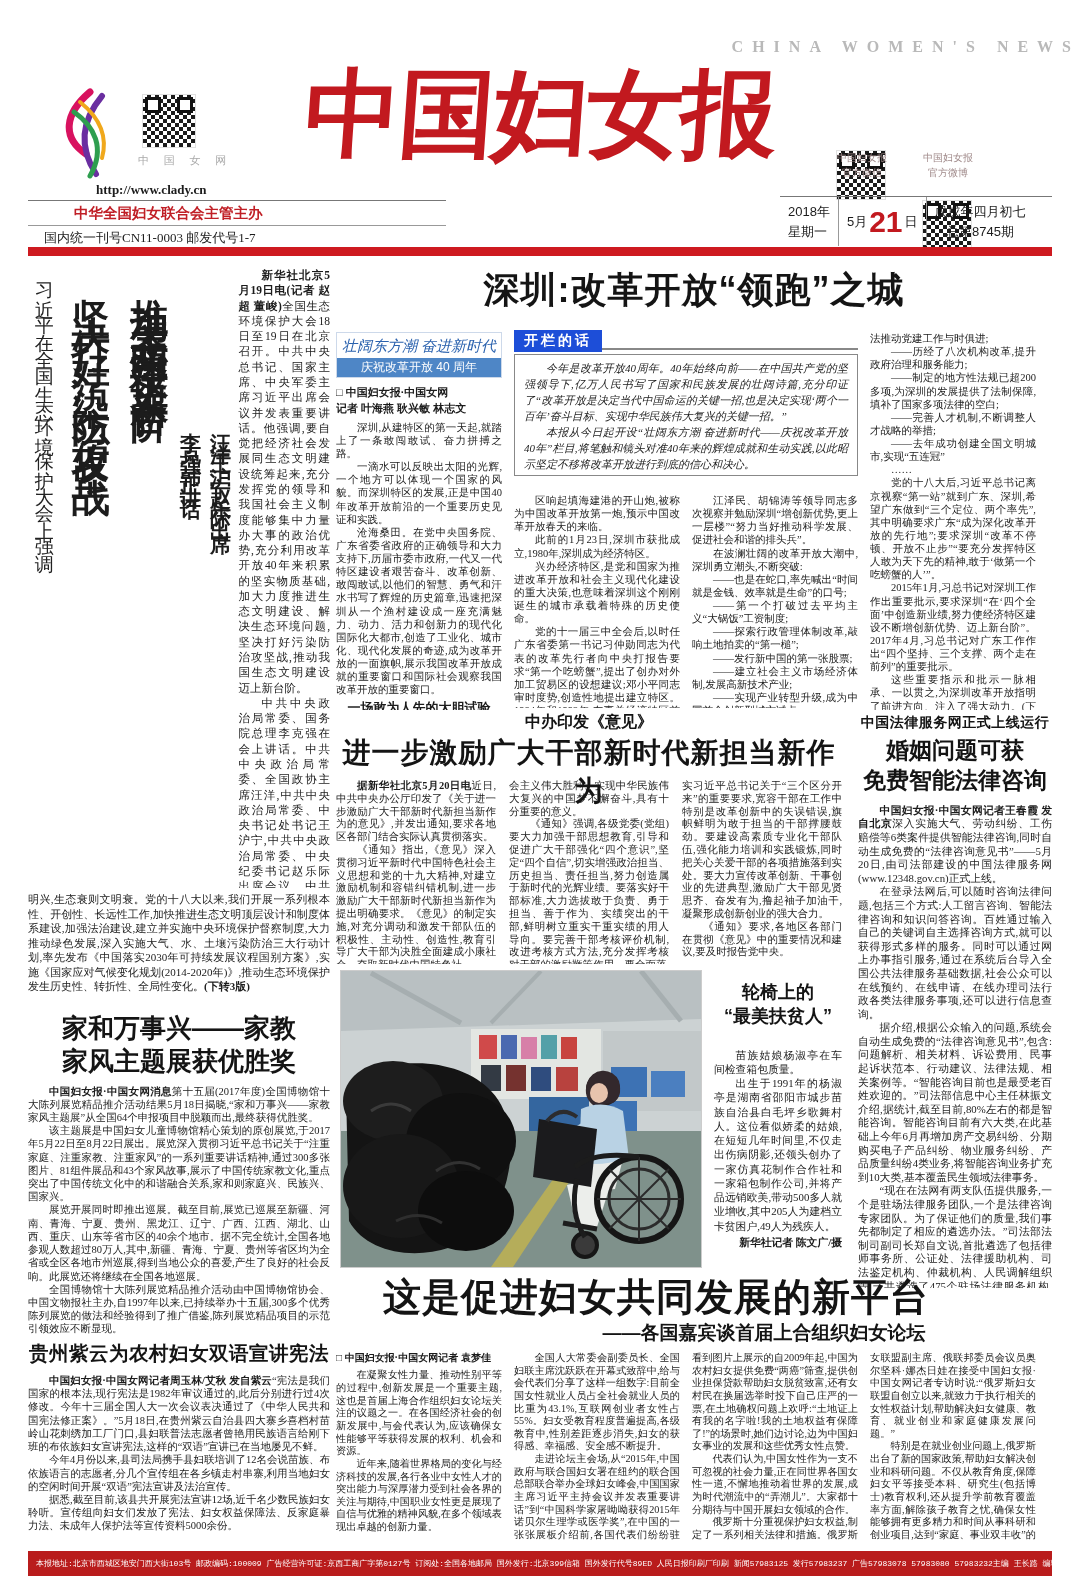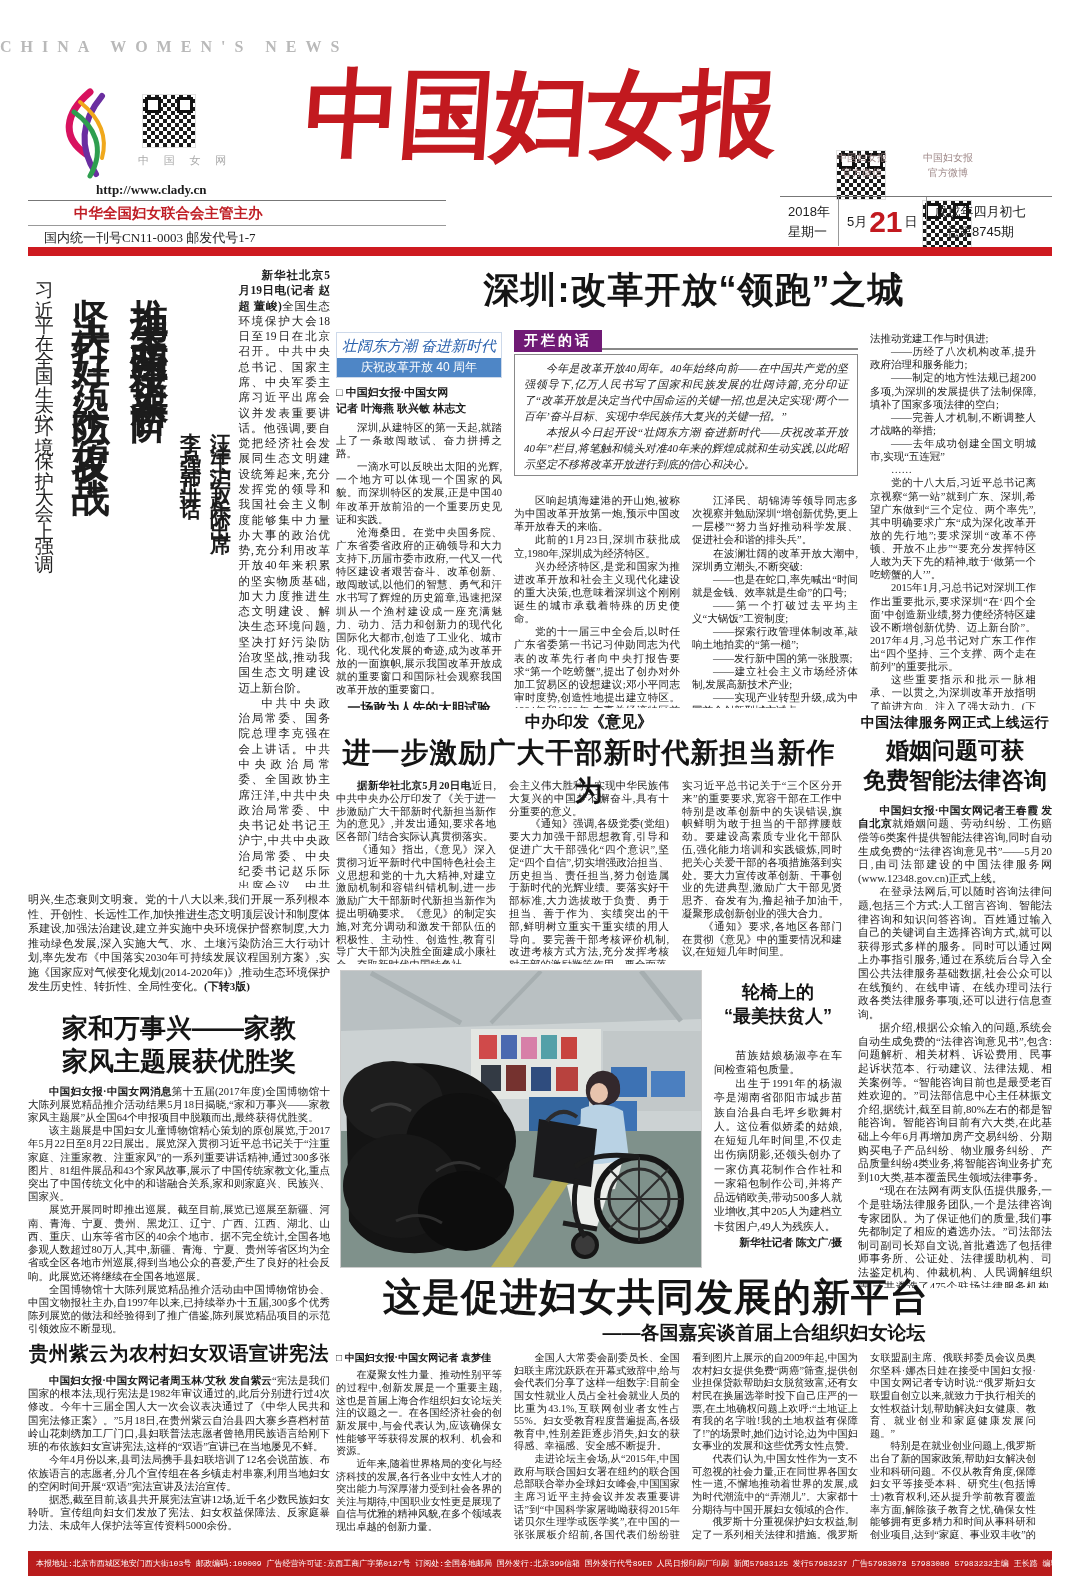--- a/index.html
+++ b/index.html
@@ -6,21 +6,21 @@
   .page{position:relative;width:1080px;height:1587px;background:#fff;margin:0 auto;overflow:hidden;
         font-family:"Liberation Serif","DejaVu Serif",serif;color:#1c1c1c;}
   .abs{position:absolute;}
   .hd{font-family:"Liberation Sans","DejaVu Sans",sans-serif;font-weight:700;color:#141414;}
   .p{margin:0;text-indent:2em;text-align:justify;}
   .lead-b{font-weight:700;}
   .vtext{writing-mode:vertical-rl;}
   .clip{overflow:hidden;}
 
   
-  .eng-title{left:0;top:38px;width:100%;text-align:left;color:#b9b9b9;
+  .eng-title{left:0;top:38px;width:100%;text-align:right;color:#b9b9b9;
              font-family:"Liberation Serif",serif;font-size:16px;letter-spacing:9px;font-weight:700;}
   .big-title{left:280px;top:52px;width:520px;text-align:center;color:#c2191f;
              font-size:96px;font-weight:900;font-family:"DejaVu Serif","Liberation Serif",serif;
              transform:skewX(-4deg);letter-spacing:-2px;line-height:1.3;}
   .qr{background:repeating-conic-gradient(#1b1b1b 0% 25%,#fff 0% 50%);background-size:8px 8px;
       border:1px solid #e0e0e0;position:relative;}
   .qr::before,.qr::after{content:"";position:absolute;width:10px;height:10px;border:3px solid #111;background:#fff;}
   .qr::before{top:2px;left:2px}.qr::after{top:2px;right:2px}
   .net-label{color:#a9a9a9;font-size:11px;letter-spacing:6px;}
   .site-url{font-size:13px;font-weight:700;}
@@ -58,21 +58,21 @@
   .nz-col{width:166px;font-size:10.5px;line-height:1.25;position:absolute;overflow:hidden;}
   .banner{border:1px solid #cdd9ea;}
   .banner .b1{color:#2b62ae;font-weight:400;font-style:italic;font-size:15px;text-align:center;
               padding:4px 0 2px;background:#fff;font-family:"Liberation Sans",sans-serif;}
   .banner .b2{background:#4e86c6;color:#fff;font-size:12px;text-align:center;padding:2px 0;
               font-family:"Liberation Sans",sans-serif;}
   .byline{font-weight:700;font-size:11px;line-height:1.5;margin:6px 0 4px;font-family:"Liberation Sans",sans-serif;}
   .col-sub{text-align:center;font-weight:700;font-size:13px;margin:4px 0;font-family:"Liberation Sans",sans-serif;}
   .kl-box{left:514px;top:330px;width:344px;height:154px;}
   .kl-head{display:flex;align-items:flex-end;margin-bottom:2px;}
-  .kl-tag{background:#701a75;color:#fff;font-weight:700;font-size:14px;padding:2px 10px;
+  .kl-tag{background:#1d4ed8;color:#fff;font-weight:700;font-size:14px;padding:2px 10px;
           letter-spacing:3px;font-family:"Liberation Sans",sans-serif;}
   .kl-line{flex:1;border-bottom:2px solid #888;margin-bottom:2px;}
   .kl-body{border:1px solid #888;padding:6px 9px;font-style:italic;font-size:11px;line-height:1.45;height:108px;overflow:hidden;}
 
   
   .yj-kicker{left:336px;top:712px;width:506px;text-align:center;font-size:16px;}
   .yj-h{left:336px;top:734px;width:506px;text-align:center;font-size:28px;letter-spacing:1px;}
   .yj-col{position:absolute;top:780px;width:160px;height:184px;font-size:10.5px;line-height:1.22;overflow:hidden;}
 
   
@@ -260,21 +260,21 @@
   <div class="abs yj-col" style="left:336px;">
     <p class="p"><b class="lead-b">据新华社北京5月20日电</b><span>近日,中共中央办公厅印发了《关于进一步激励广大干部新时代新担当新作为的意见》,并发出通知,要求各地区各部门结合实际认真贯彻落实。</span></p>
     <p class="p">《通知》指出,《意见》深入贯彻习近平新时代中国特色社会主义思想和党的十九大精神,对建立激励机制和容错纠错机制,进一步激励广大干部新时代新担当新作为提出明确要求。《意见》的制定实施,对充分调动和激发干部队伍的积极性、主动性、创造性,教育引导广大干部为决胜全面建成小康社会、夺取新时代中国特色社</p>
   </div>
   <div class="abs yj-col" style="left:509px;">
     <p class="p" style="text-indent:0;">会主义伟大胜利、实现中华民族伟大复兴的中国梦不懈奋斗,具有十分重要的意义。</p>
     <p class="p">《通知》强调,各级党委(党组)要大力加强干部思想教育,引导和促进广大干部强化“四个意识”,坚定“四个自信”,切实增强政治担当、历史担当、责任担当,努力创造属于新时代的光辉业绩。要落实好干部标准,大力选拔敢于负责、勇于担当、善于作为、实绩突出的干部,鲜明树立重实干重实绩的用人导向。要完善干部考核评价机制,改进考核方式方法,充分发挥考核对干部的激励鞭策作用。要全面落</p>
   </div>
   <div class="abs yj-col" style="left:682px;">
     <p class="p" style="text-indent:0;">实习近平总书记关于“三个区分开来”的重要要求,宽容干部在工作中特别是改革创新中的失误错误,旗帜鲜明为敢于担当的干部撑腰鼓劲。要建设高素质专业化干部队伍,强化能力培训和实践锻炼,同时把关心关爱干部的各项措施落到实处。要大力宣传改革创新、干事创业的先进典型,激励广大干部见贤思齐、奋发有为,撸起袖子加油干,凝聚形成创新创业的强大合力。</p>
-    <p class="p">《通知》要求,各地区各部门在贯彻《意见》中的重要情况和建议,在短短几年时间里。</p>
+    <p class="p">《通知》要求,各地区各部门在贯彻《意见》中的重要情况和建议,要及时报告党中央。</p>
   </div>
 
   <div class="abs photo-box">
     <svg width="360" height="296" viewBox="0 0 360 296">
       <rect width="360" height="296" fill="#ccd2d3"></rect>
       <polygon points="0,0 180,-10 360,0 360,48 0,60" fill="#b9c0c2"></polygon>
       <line x1="30" y1="2" x2="120" y2="52" stroke="#a6aeb0" stroke-width="5"></line>
       <line x1="200" y1="0" x2="150" y2="52" stroke="#a6aeb0" stroke-width="4"></line>
       <line x1="300" y1="0" x2="340" y2="50" stroke="#a6aeb0" stroke-width="5"></line>
       <rect x="130" y="58" width="130" height="70" fill="#e3e6e2"></rect>
@@ -332,21 +332,21 @@
     <p class="p">出生于1991年的杨淑亭是湖南省邵阳市城步苗族自治县白毛坪乡歌舞村人。这位看似娇柔的姑娘,在短短几年时间里,不仅走出伤病阴影,还领头创办了一家仿真花制作合作社和一家箱包制作公司,并将产品远销欧美,带动500多人就业增收,其中205人为建档立卡贫困户,49人为残疾人。</p>
     <div class="credit">新华社记者 陈文广/摄</div>
   </div>
 
   <div class="abs law">
     <div class="hd law-kicker">中国法律服务网正式上线运行</div>
     <div class="hd law-h">
       <div>婚姻问题可获</div>
       <div>免费智能法律咨询</div>
     </div>
-    <p class="p"><b class="lead-b">中国妇女报·中国女网记者王春霞 发自北京</b><span>就婚姻问题、劳动纠纷、工伤赔偿等6类案件提供智能法律咨询,同时自动生成免费的“法律咨询意见书”——5月20日,由司法部建设的中国法律服务网(www.12348.gov.cn)正式上线。</span></p>
+    <p class="p"><b class="lead-b">中国妇女报·中国女网记者王春霞 发自北京</b><span>深入实施大气、劳动纠纷、工伤赔偿等6类案件提供智能法律咨询,同时自动生成免费的“法律咨询意见书”——5月20日,由司法部建设的中国法律服务网(www.12348.gov.cn)正式上线。</span></p>
     <p class="p">在登录法网后,可以随时咨询法律问题,包括三个方式:人工留言咨询、智能法律咨询和知识问答咨询。百姓通过输入自己的关键词自主选择咨询方式,就可以获得形式多样的服务。同时可以通过网上办事指引服务,通过在系统后台导入全国公共法律服务基础数据,社会公众可以在线预约、在线申请、在线办理司法行政各类法律服务事项,还可以进行信息查询。</p>
     <p class="p">据介绍,根据公众输入的问题,系统会自动生成免费的“法律咨询意见书”,包含:问题解析、相关材料、诉讼费用、民事起诉状范本、行动建议、法律法规、相关案例等。“智能咨询目前也是最受老百姓欢迎的。”司法部信息中心主任林振文介绍,据统计,截至目前,80%左右的都是智能咨询。智能咨询目前有六大类,在此基础上今年6月再增加房产交易纠纷、分期购买电子产品纠纷、物业服务纠纷、产品质量纠纷4类业务,将智能咨询业务扩充到10大类,基本覆盖民生领域法律事务。</p>
     <p class="p">“现在在法网有两支队伍提供服务,一个是驻场法律服务团队,一个是法律咨询专家团队。为了保证他们的质量,我们事先都制定了相应的遴选办法。”司法部法制司副司长郑自文说,首批遴选了包括律师事务所、公证处、法律援助机构、司法鉴定机构、仲裁机构、人民调解组织等,一共遴选了475个驻场法律服务机构,以及机构下面所属的925名驻场人员的服务团队作为服务提供主体。</p>
   </div>
 
   <div class="abs hd sco-h">这是促进妇女共同发展的新平台</div>
   <div class="abs hd sco-sub">——各国嘉宾谈首届上合组织妇女论坛</div>
   <div class="abs sco-col" style="left:336px;">
     <div class="sco-byline">□ 中国妇女报·中国女网记者 袁梦佳</div>
     <p class="p">在凝聚女性力量、推动性别平等的过程中,创新发展是一个重要主题,这也是首届上海合作组织妇女论坛关注的议题之一。在各国经济社会的创新发展中,与会代表认为,应该确保女性能够平等获得发展的权利、机会和资源。</p>

